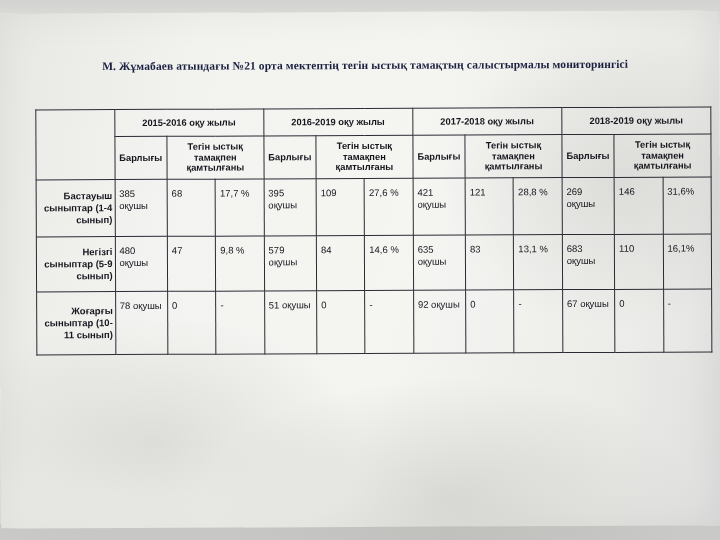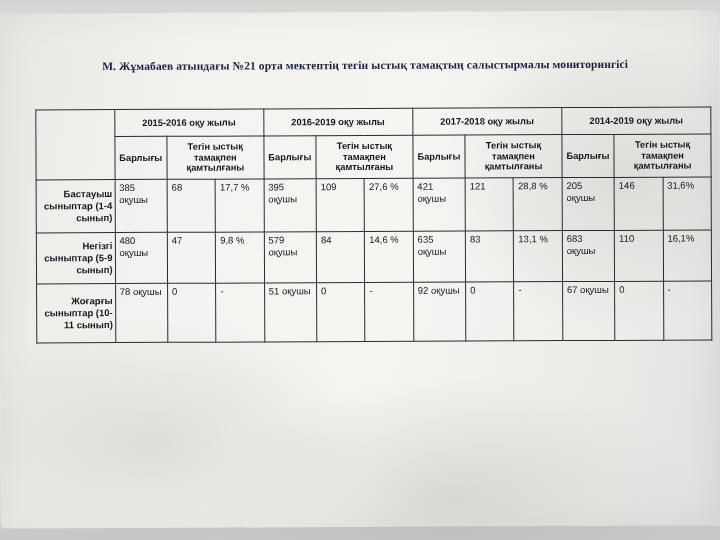--- a/index.html
+++ b/index.html
@@ -85,21 +85,21 @@
     font-weight: bold;
     font-size: 9.5px;
     vertical-align: middle;
     line-height: 1.25;
     padding: 3px 2px;
   }
   .cell {
     text-align: left;
     vertical-align: top;
     line-height: 1.3;
-    padding-top: 2px;
+    padding-top: 8px;
     padding-left: 4px;
     margin-top: 44px;
   }
   
   col.c0 { width: 78px; }
   col.cA { width: 52px; }
   col.cB { width: 48px; }
   col.cC { width: 48px; }
 
   .corner { background: transparent; }
@@ -141,21 +141,21 @@
           <col class="cA">
             <col class="cB">
             <col class="cC">
         </colgroup>
         <thead>
           <tr class="hdr1">
             <td class="corner" rowspan="2"></td>
             <td colspan="3">2015-2016 оқу жылы</td>
             <td colspan="3">2016-2019 оқу жылы</td>
             <td colspan="3">2017-2018 оқу жылы</td>
-            <td colspan="3">2014-2019 оқу жылы</td>
+            <td colspan="3">2018-2019 оқу жылы</td>
           </tr>
           <tr class="hdr2">
             <td>Барлығы</td>
             <td colspan="2">Тегін ыстық тамақпен қамтылғаны</td>
             <td>Барлығы</td>
             <td colspan="2">Тегін ыстық тамақпен қамтылғаны</td>
             <td>Барлығы</td>
             <td colspan="2">Тегін ыстық тамақпен қамтылғаны</td>
             <td>Барлығы</td>
             <td colspan="2">Тегін ыстық тамақпен қамтылғаны</td>
@@ -166,21 +166,21 @@
             <td class="rowhead">Бастауыш сыныптар (1-4 сынып)</td>
             <td class="cell">385 оқушы</td>
             <td class="cell">68</td>
             <td class="cell">17,7 %</td>
             <td class="cell">395 оқушы</td>
             <td class="cell">109</td>
             <td class="cell">27,6 %</td>
             <td class="cell">421 оқушы</td>
             <td class="cell">121</td>
             <td class="cell">28,8 %</td>
-            <td class="cell">205 оқушы</td>
+            <td class="cell">269 оқушы</td>
             <td class="cell">146</td>
             <td class="cell">31,6%</td>
           </tr>
           <tr class="data2">
             <td class="rowhead">Негізгі сыныптар (5-9 сынып)</td>
             <td class="cell">480 оқушы</td>
             <td class="cell">47</td>
             <td class="cell">9,8 %</td>
             <td class="cell">579 оқушы</td>
             <td class="cell">84</td>

